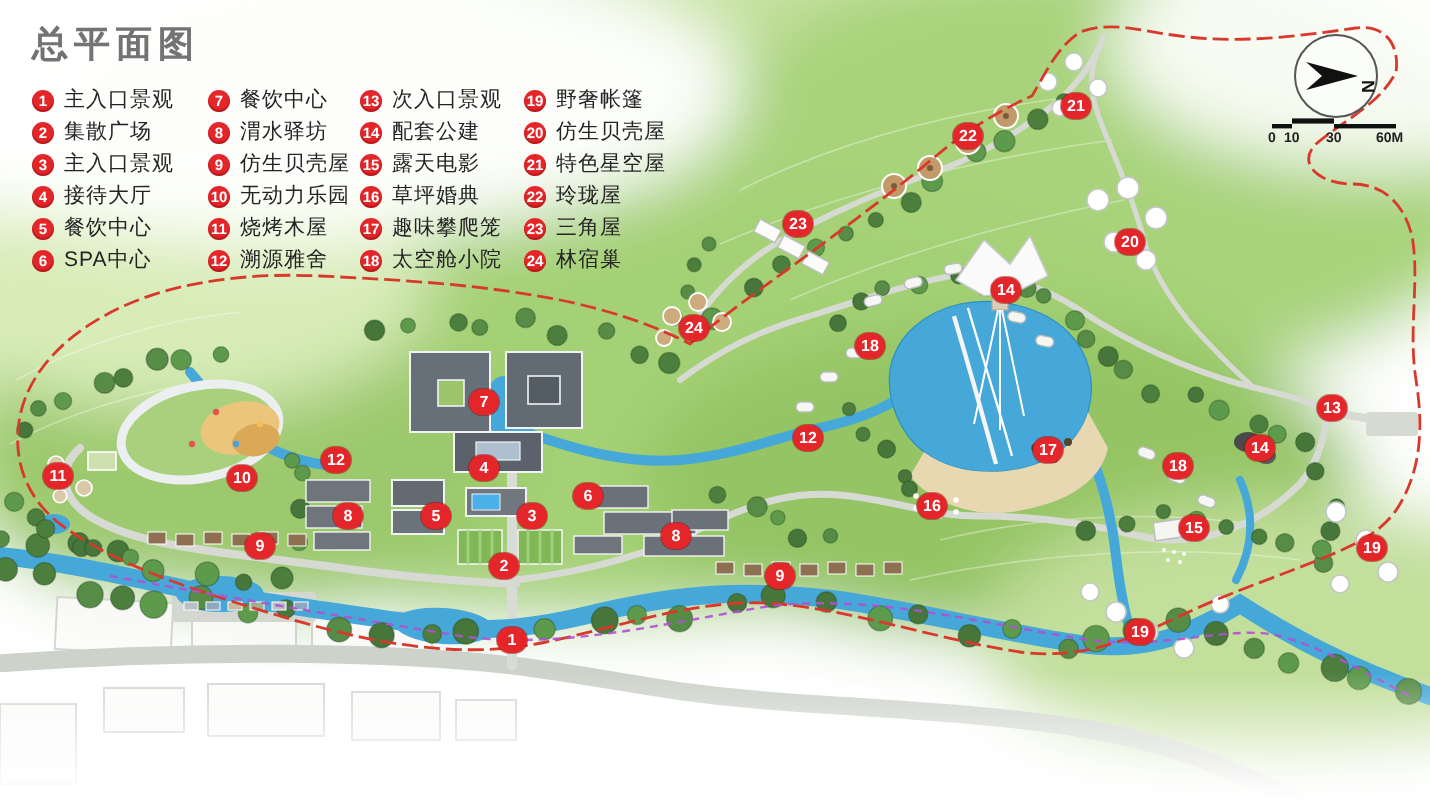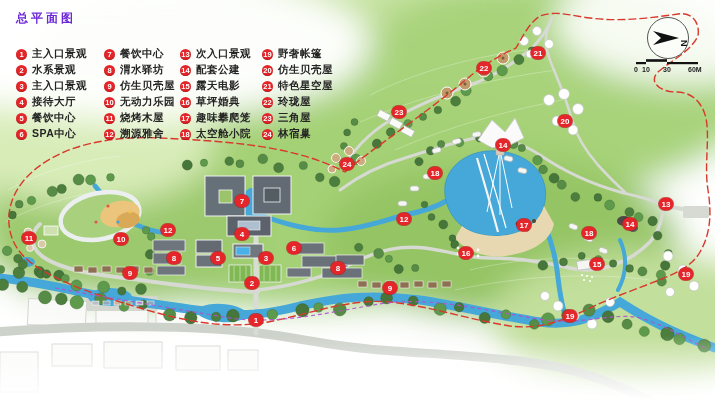--- a/index.html
+++ b/index.html
@@ -2,31 +2,31 @@
 <html><head>
 <meta charset="utf-8">
 <style>
   html,body{margin:0;padding:0;background:#fff;}
   .stage{position:relative;width:715px;height:400px;overflow:hidden;background:#fff;
          font-family:"Liberation Sans","DejaVu Sans",sans-serif;}
   svg.map{position:absolute;left:0;top:0;}
 
   
   .legend{position:absolute;left:16px;top:10px;z-index:6;}
-  .legend-title{font-size:12px;font-weight:bold;color:#6d28d9;letter-spacing:3px;margin-bottom:19px;}
+  .legend-title{font-size:18px;font-weight:bold;color:#737373;letter-spacing:3px;margin-bottom:8px;}
   .legend-grid{display:flex;}
   .legend-col{display:flex;flex-direction:column;}
   .legend-col:nth-child(1){width:88px;}
   .legend-col:nth-child(2){width:76px;}
   .legend-col:nth-child(3){width:82px;}
   .legend-item{display:flex;align-items:center;height:16px;}
   .badge{width:11px;height:11px;border-radius:50%;background:#e4262a;color:#fff;font-size:7.5px;
          font-weight:bold;display:flex;align-items:center;justify-content:center;margin-right:5px;
          flex:0 0 auto;box-shadow:inset 0 -1px 1px rgba(120,0,0,.45);}
-  .lab{font-size:10.5px;font-weight:bold;color:#242424;white-space:nowrap;letter-spacing:.5px;}
+  .lab{font-size:10.5px;font-weight:normal;color:#242424;white-space:nowrap;letter-spacing:.5px;}
 
   
   .marker{position:absolute;transform:translate(-50%,-50%);min-width:13px;height:13px;padding:0 1px;
           border-radius:8px;background:#e4262a;color:#fff;font-size:8px;font-weight:bold;
           display:flex;align-items:center;justify-content:center;z-index:4;
           box-shadow:0 0 0 .5px rgba(150,10,10,.5);line-height:13px;}
 
   
   .compass{position:absolute;left:645px;top:15px;z-index:5;}
   .scalebar{position:absolute;left:630px;top:57px;width:78px;z-index:5;}
@@ -463,21 +463,21 @@
   <div class="legend">
     <div class="legend-title">总平面图</div>
     <div class="legend-grid">
       <div class="legend-col">
           <div class="legend-item">
             <span class="badge">1</span>
             <span class="lab">主入口景观</span>
           </div>
           <div class="legend-item">
             <span class="badge">2</span>
-            <span class="lab">水系景观</span>
+            <span class="lab">集散广场</span>
           </div>
           <div class="legend-item">
             <span class="badge">3</span>
             <span class="lab">主入口景观</span>
           </div>
           <div class="legend-item">
             <span class="badge">4</span>
             <span class="lab">接待大厅</span>
           </div>
           <div class="legend-item">

